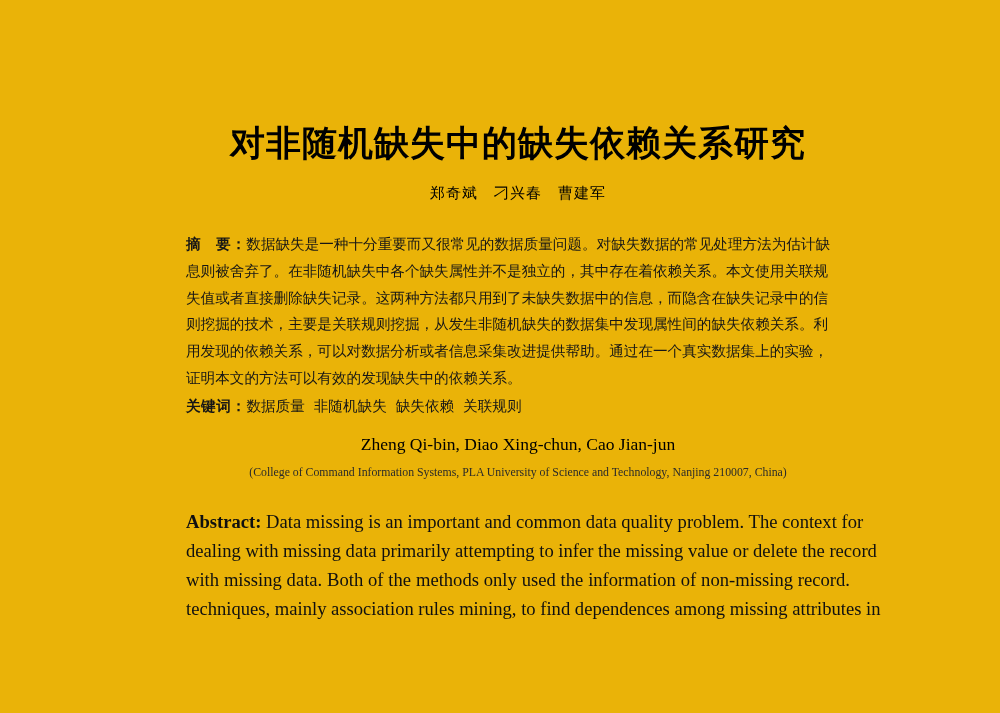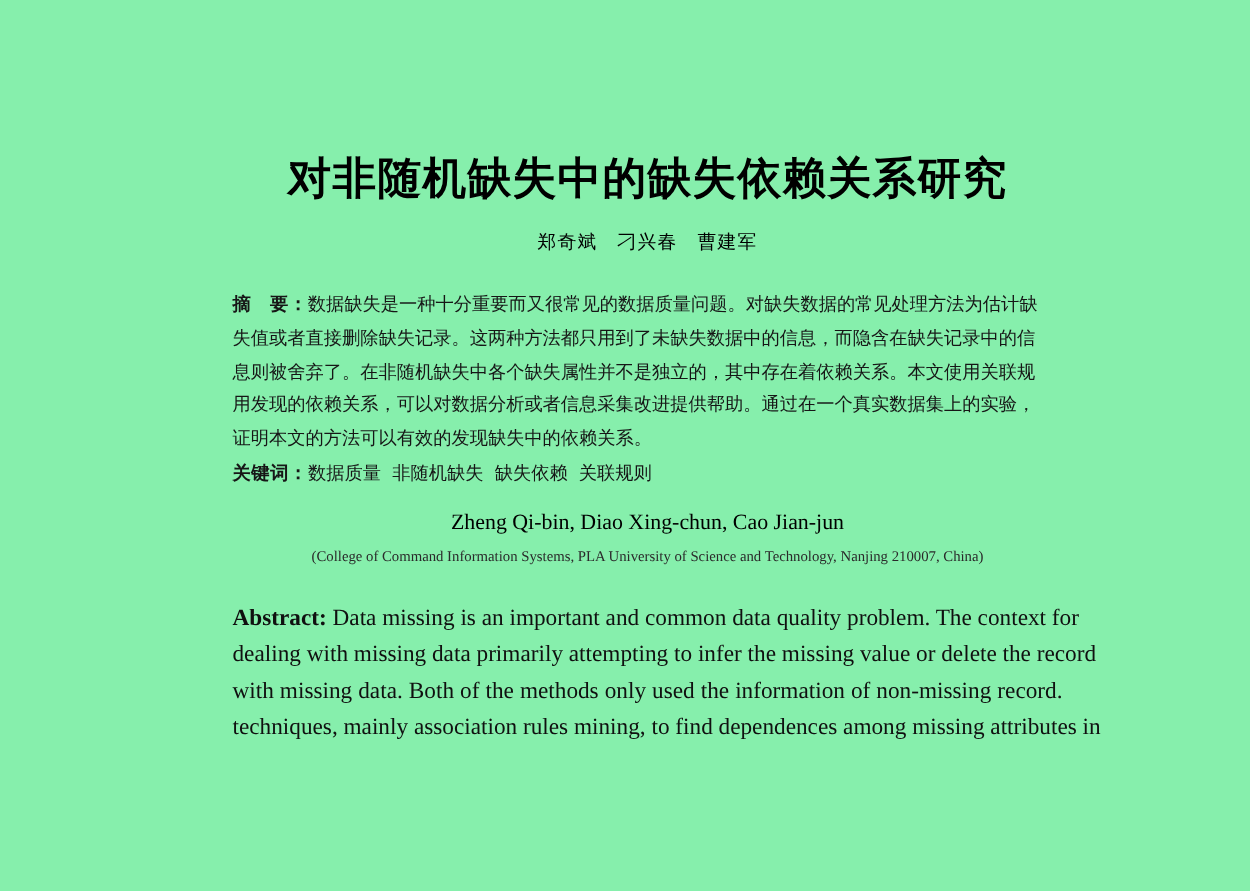--- a/index.html
+++ b/index.html
@@ -14,21 +14,21 @@
     overflow: hidden;
     font-family: "Liberation Serif", "DejaVu Serif", serif;
     color: #000000;
     -webkit-font-smoothing: antialiased;
   }
 
   .page {
     position: relative;
     width: 1000px;
     height: 713px;
-    background: #86efac;
+    background: #eab308;
     overflow: hidden;
   }
 
   
   .content {
     position: absolute;
     left: 186px;
     top: 0;
     width: 664px;   
   }
@@ -149,22 +149,23 @@
 
     <div class="cn-title">对非随机缺失中的缺失依赖关系研究</div>
 
     <div class="cn-authors">
       <span>郑奇斌</span><span class="gap"></span><span>刁兴春</span><span class="gap"></span><span>曹建军</span>
     </div>
 
 
     <div class="cn-abstract">
       <p><span class="lbl-bold"><span>摘</span><span class="wide"></span><span>要：</span></span><span>数据缺失是一种十分重要而又很常见的数据质量问题。对缺失数据的常见处理方法为估计缺</span></p>
+      <p>息则被舍弃了。在非随机缺失中各个缺失属性并不是独立的，其中存在着依赖关系。本文使用关联规</p>
       <p>失值或者直接删除缺失记录。这两种方法都只用到了未缺失数据中的信息，而隐含在缺失记录中的信</p>
-      <p>息则被舍弃了。在非随机缺失中各个缺失属性并不是独立的，其中存在着依赖关系。本文使用关联规</p>
+      <p>则挖掘的技术，主要是关联规则挖掘，从发生非随机缺失的数据集中发现属性间的缺失依赖关系。利</p>
       <p>用发现的依赖关系，可以对数据分析或者信息采集改进提供帮助。通过在一个真实数据集上的实验，</p>
       <p>证明本文的方法可以有效的发现缺失中的依赖关系。</p>
     </div>
 
     <div class="cn-keywords">
       <span class="lbl-bold">关键词：</span><span class="kw">数据质量</span><span class="kw">非随机缺失</span><span class="kw">缺失依赖</span><span class="kw">关联规则</span>
     </div>
 
 
     <div class="en-authors">Zheng Qi-bin, Diao Xing-chun, Cao Jian-jun</div>

